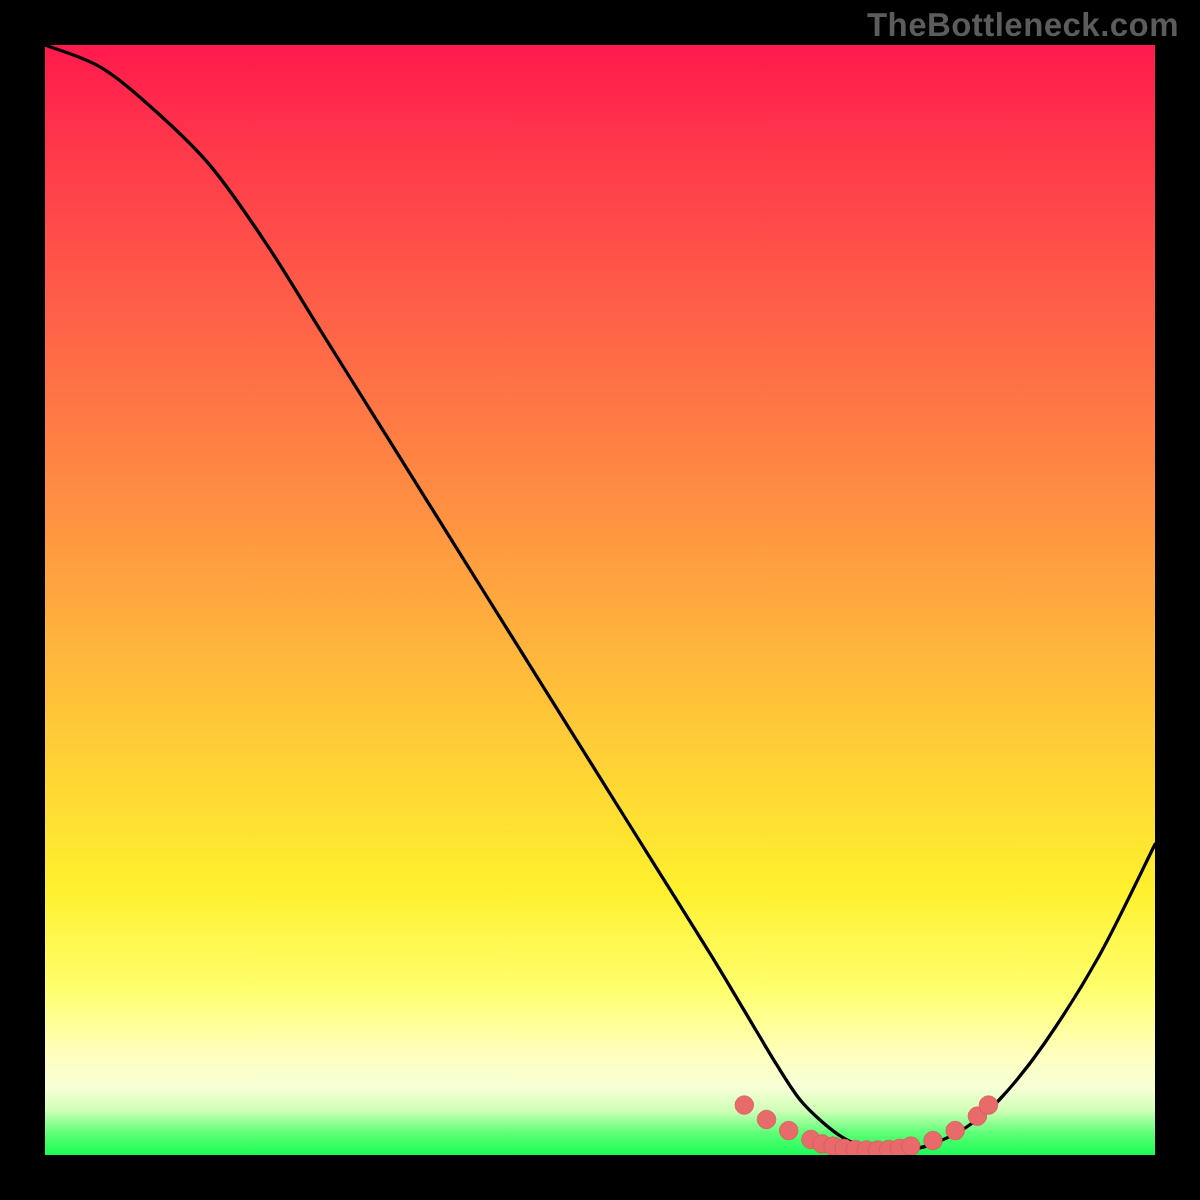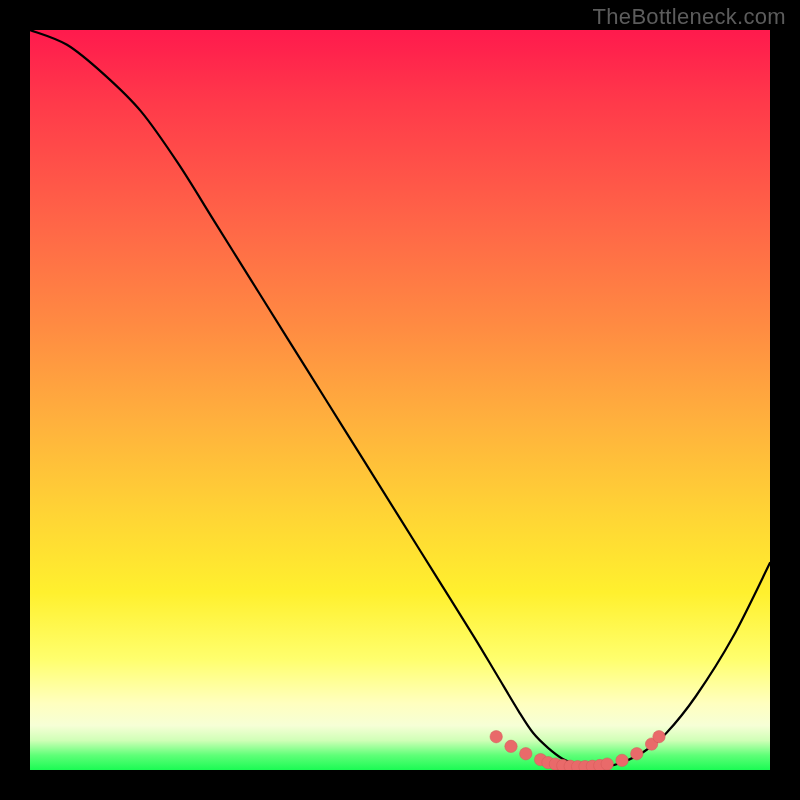--- a/index.html
+++ b/index.html
@@ -15,21 +15,21 @@
     position: absolute;
     inset: 0;
     background: #000;
   }
   .watermark {
     position: absolute;
     top: 4px;
     right: 14px;
     color: #5c5c5c;
     font-size: 22px;
-    font-weight: 400;
+    font-weight: 700;
     letter-spacing: 0.3px;
     user-select: none;
   }
   .plot-area {
     position: absolute;
     left: 30px;
     top: 30px;
     width: 740px;
     height: 740px;
     overflow: hidden;

